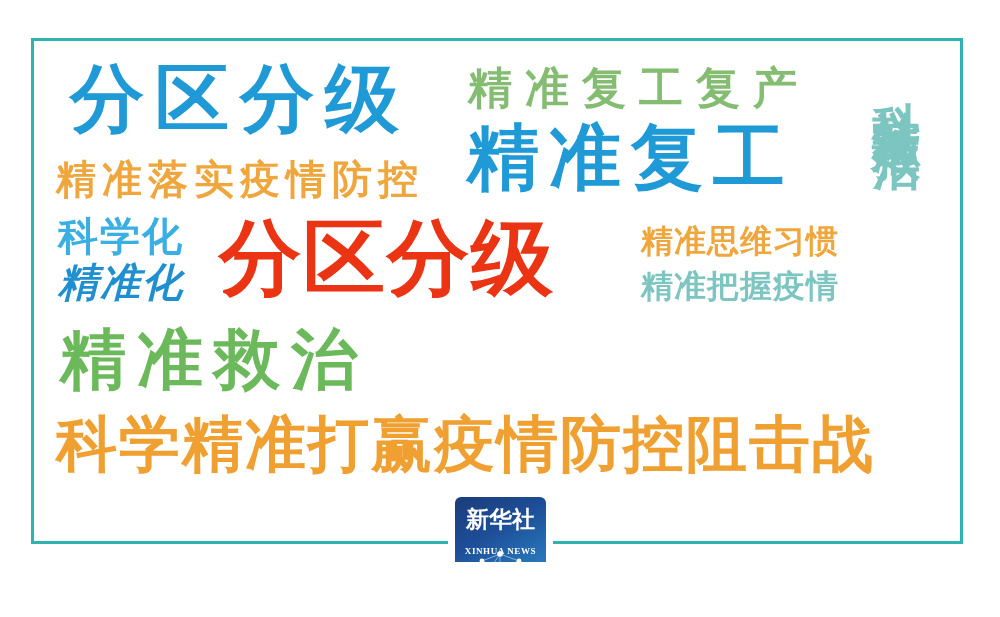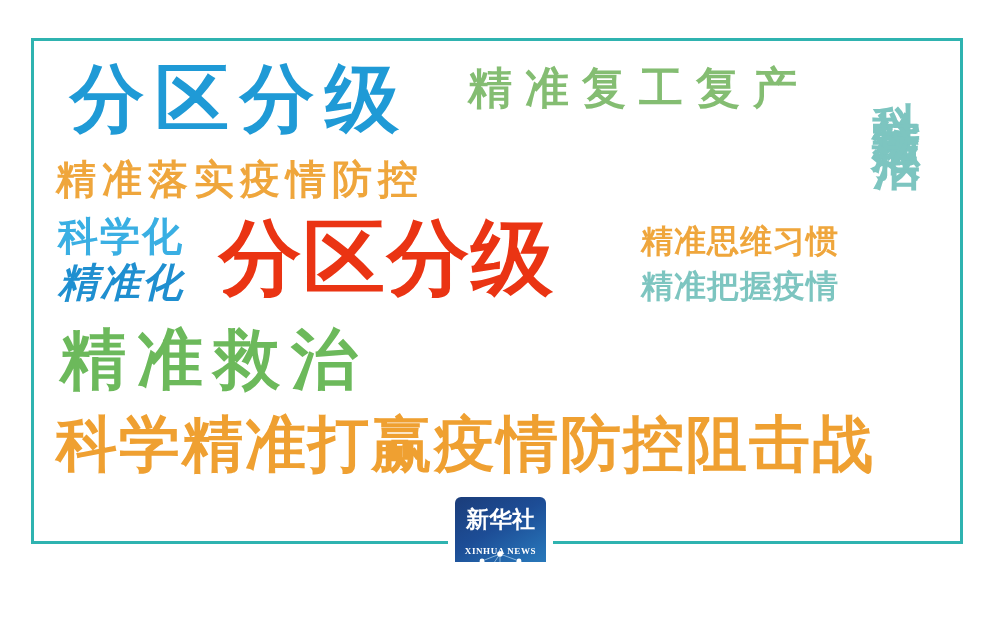--- a/index.html
+++ b/index.html
@@ -187,20 +187,21 @@
 
   <div class="frame-line" id="frame-top"></div>
   <div class="frame-line" id="frame-left"></div>
   <div class="frame-line" id="frame-right"></div>
   <div class="frame-line" id="frame-bottom-left"></div>
   <div class="frame-line" id="frame-bottom-right"></div>
 
   <div class="word" id="w-fenqufenji">分区分级</div>
   <div class="word" id="w-luoshi">精准落实疫情防控</div>
   <div class="word" id="w-fugongfuchan">精准复工复产</div>
+  <div class="word" id="w-jingzhunfugong">精准复工</div>
   <div class="word vert" id="w-kexue-vert">科学精准救治</div>
   <div class="word" id="w-kexuehua">科学化</div>
   <div class="word" id="w-jingzhunhua">精准化</div>
   <div class="word" id="w-shice">分区分级</div>
   <div class="word" id="w-siwei">精准思维习惯</div>
   <div class="word" id="w-bawo">精准把握疫情</div>
   <div class="word" id="w-jiuzhi">精准救治</div>
   <div class="word" id="w-zujizhan">科学精准打赢疫情防控阻击战</div>
 
   <div id="logo">

